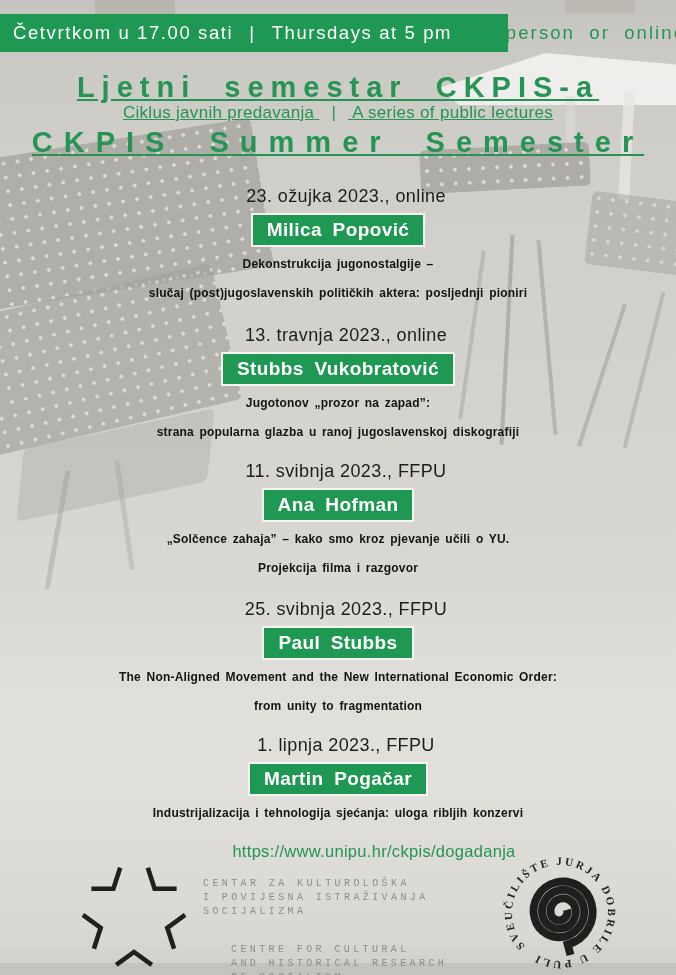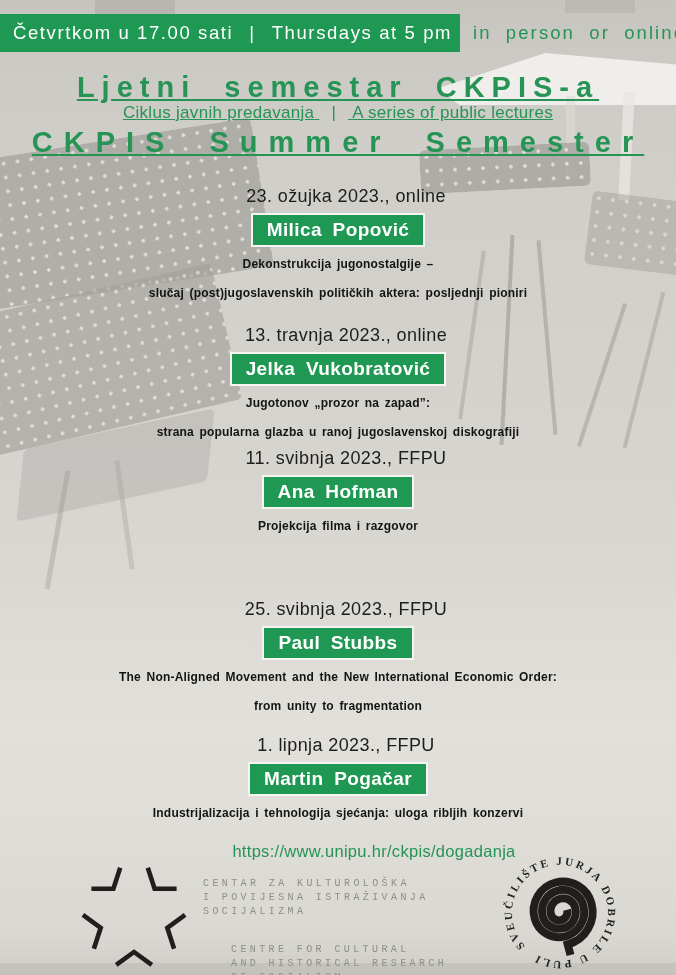--- a/index.html
+++ b/index.html
@@ -11,21 +11,21 @@
   .bg, .bg div { position:absolute; }
   .perf {
     background-color:#a5a39d;
     background-image:radial-gradient(circle, rgba(232,230,225,0.95) 1.5px, rgba(0,0,0,0) 2.1px);
     background-size:14px 14px; border-radius:6px;
   }
   .content { position:absolute; inset:0; z-index:2; }
 
   
   .banner-bar {
-    position:absolute; left:0; top:14px; width:460px; height:38px;
+    position:absolute; left:0; top:14px; width:508px; height:38px;
     display:flex; align-items:center; padding-left:13px; box-sizing:border-box;
     color:#ffffff; font-size:18.5px; letter-spacing:1.6px; white-space:nowrap;
   }
   .banner-bar .pipe { margin:0 16px; font-weight:normal; }
   .banner-outside {
     position:absolute; left:473px; top:14px; height:38px; display:flex; align-items:center;
     font-size:18.5px; letter-spacing:2.1px; word-spacing:7px; white-space:nowrap;
   }
 
   
@@ -103,28 +103,29 @@
 
     <div class="lecture" style="top:186px;">
       <div class="date">23. ožujka 2023., online</div>
       <span class="badge" style="background:#1e9852;">Milica Popović</span>
       <div class="title-line">Dekonstrukcija jugonostalgije –</div>
       <div class="title-line">slučaj (post)jugoslavenskih političkih aktera: posljednji pioniri</div>
     </div>
 
     <div class="lecture" style="top:325px;">
       <div class="date">13. travnja 2023., online</div>
-      <span class="badge" style="background:#1e9852;">Jelka Vukobratović</span>
+      <span class="badge" style="background:#1e9852;">Stubbs Vukobratović</span>
       <div class="title-line">Jugotonov „prozor na zapad”:</div>
       <div class="title-line">strana popularna glazba u ranoj jugoslavenskoj diskografiji</div>
     </div>
 
-    <div class="lecture" style="top:448px;">
+    <div class="lecture" style="top:461px;">
       <div class="date">11. svibnja 2023., FFPU</div>
       <span class="badge" style="background:#1e9852;">Ana Hofman</span>
+      <div class="title-line">„Solčence zahaja” – kako smo kroz pjevanje učili o YU.</div>
       <div class="title-line">Projekcija filma i razgovor</div>
     </div>
 
     <div class="lecture" style="top:599px;">
       <div class="date">25. svibnja 2023., FFPU</div>
       <span class="badge" style="background:#1e9852;">Paul Stubbs</span>
       <div class="title-line">The Non-Aligned Movement and the New International Economic Order:</div>
       <div class="title-line">from unity to fragmentation</div>
     </div>
 

